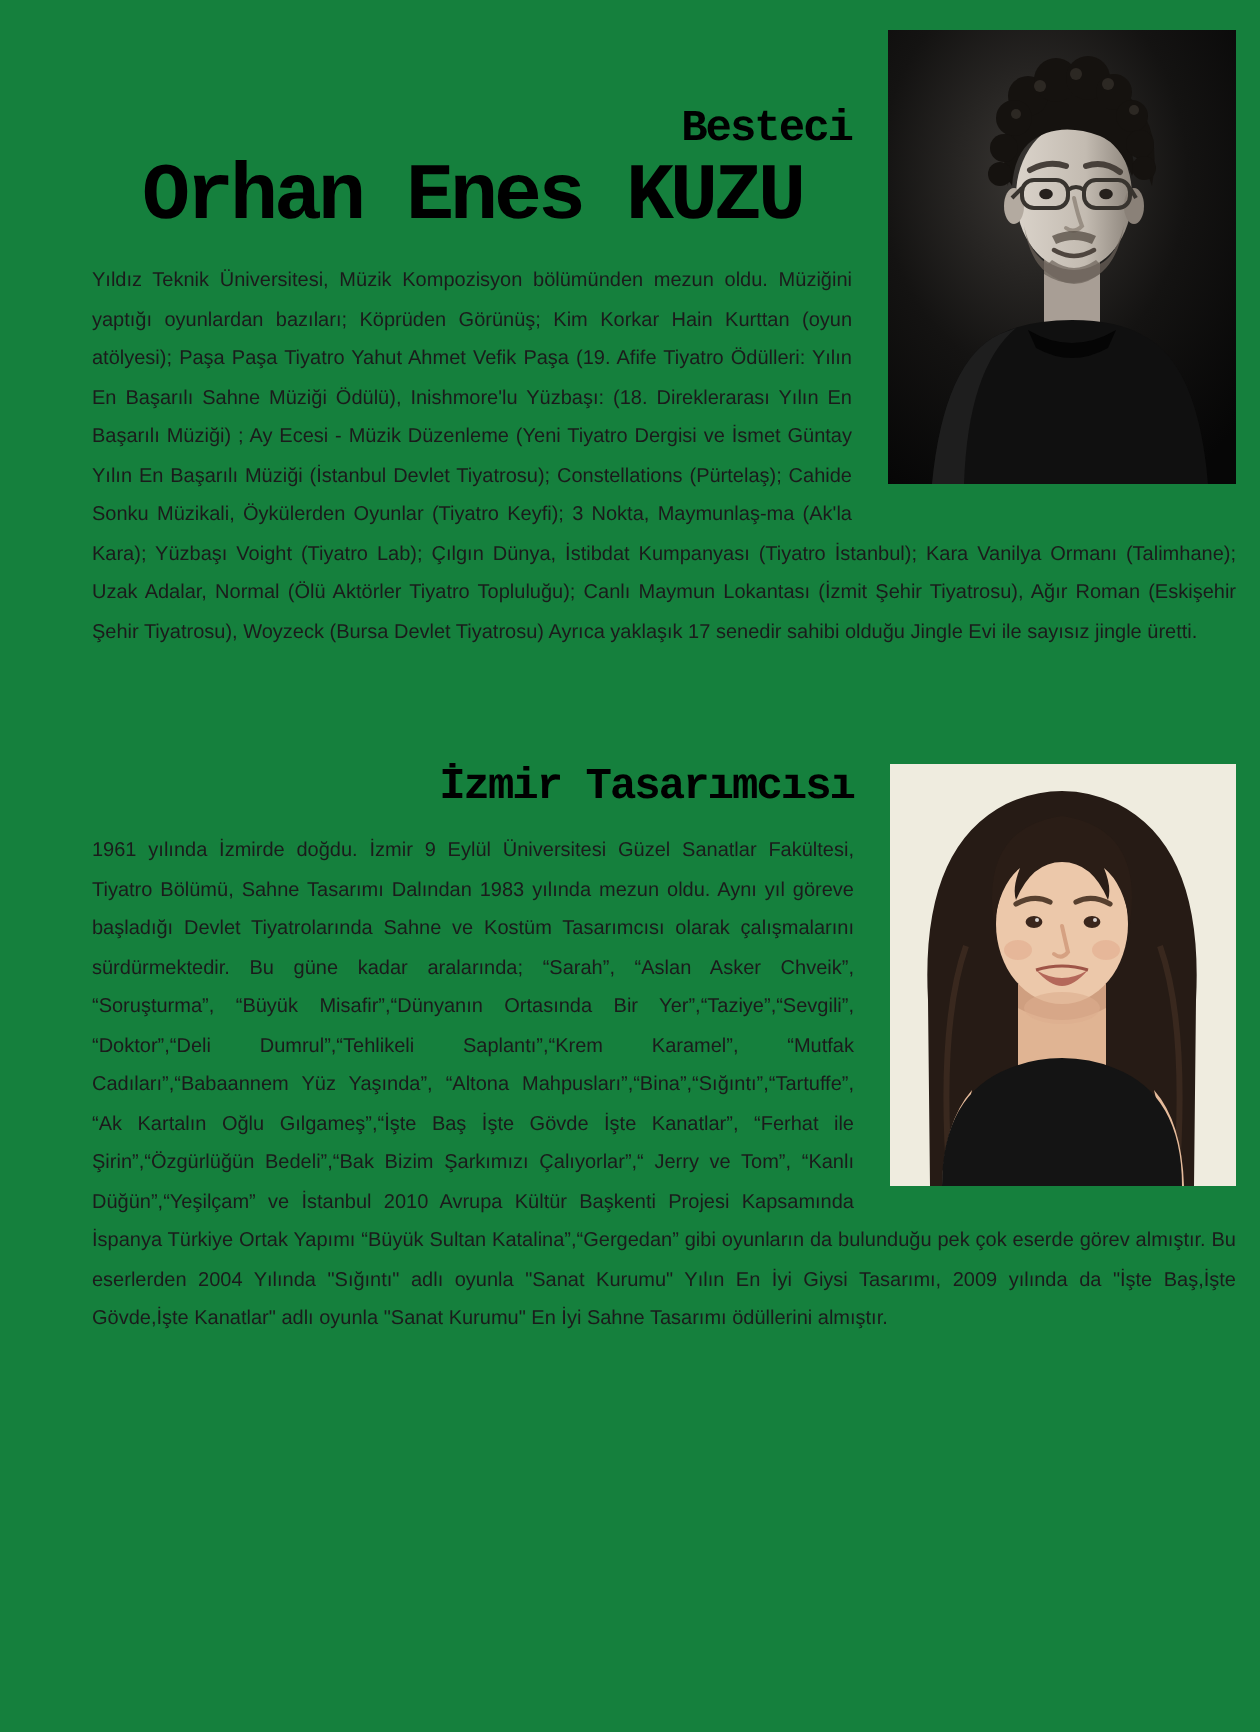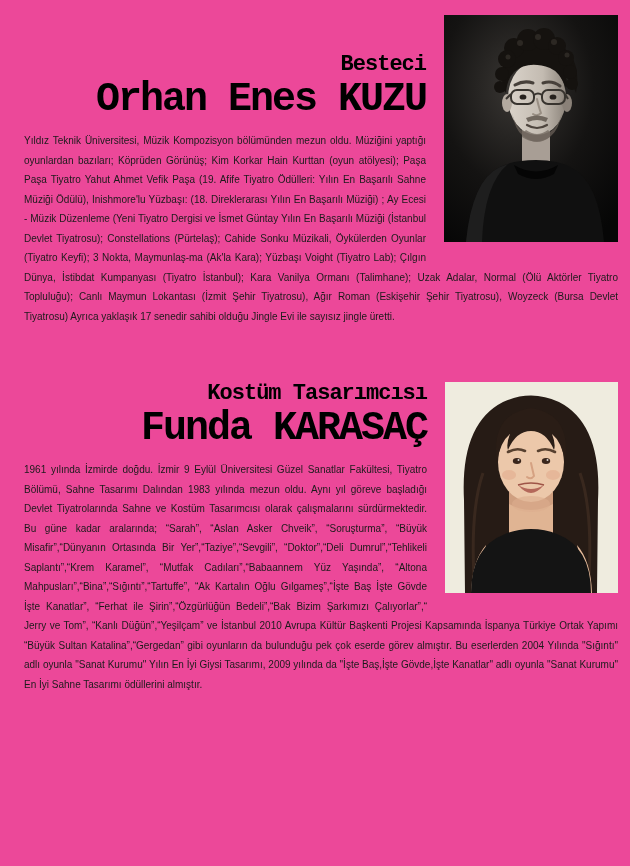--- a/index.html
+++ b/index.html
@@ -5,23 +5,23 @@
   html,body{margin:0;padding:0;}
   body{
     width:630px;height:866px;background:#ffffff;
     font-family:"Liberation Sans", sans-serif;
     color:#1b1b1b;
     -webkit-font-smoothing:antialiased;
   }
   .page{
     box-sizing:border-box;
     width:630px;height:866px;
-    padding:0 12px 0 24px;
+    padding:0 12px 0 46px;
     overflow:hidden;
-    background:#ec4899;
+    background:#15803d;
   }
   section{display:block;}
   .sec-composer{padding-top:15px;}
   .sec-costume{margin-top:56px;}
   figure.photo{
     float:right;
     margin:0 0 10px 18px;
     padding:0;
   }
   figure.photo svg{display:block;}
@@ -33,21 +33,21 @@
     text-align:right;
     color:#000000;
     margin:38px 0 0 0;
   }
   .sec-costume .role{margin-top:4px;}
   .person-name{
     font-family:"Liberation Mono", monospace;
     font-weight:700;
     font-size:40px;line-height:42px;
     letter-spacing:-2px;
-    text-align:right;
+    text-align:center;
     color:#000000;
     margin:2px 0 0 0;
   }
   .bio{
     font-size:10px;
     line-height:19.5px;
     text-align:justify;
     margin:10px 0 0 0;
   }
 </style>
@@ -182,18 +182,17 @@
 
         <path d="M86 81 q2 9 3 13 q-3 4 -7 1" stroke="#d5a182" stroke-width="2" fill="none" stroke-linecap="round"></path>
 
         <g>
           <path d="M73 103 q13 8 26 0 q-7 8 -13 8 q-6 0 -13-8 z" fill="#b4685a"></path>
           <path d="M73 103 q13-4 26 0" stroke="#9e5447" stroke-width="1.5" fill="none"></path>
         </g>
       </svg>
     </figure>
 
-    <h2 class="role">Kostüm Tasarımcısı</h2>
-    <h1 class="person-name">Funda KARASAÇ</h1>
+    <h2 class="role">İzmir Tasarımcısı</h2>
     <p class="bio">1961 yılında İzmirde doğdu. İzmir 9 Eylül Üniversitesi Güzel Sanatlar Fakültesi, Tiyatro Bölümü, Sahne Tasarımı Dalından 1983 yılında mezun oldu. Aynı yıl göreve başladığı Devlet Tiyatrolarında Sahne ve Kostüm Tasarımcısı olarak çalışmalarını sürdürmektedir. Bu güne kadar aralarında; “Sarah”, “Aslan Asker Chveik”, “Soruşturma”, “Büyük Misafir”,“Dünyanın Ortasında Bir Yer”,“Taziye”,“Sevgili”, “Doktor”,“Deli Dumrul”,“Tehlikeli Saplantı”,“Krem Karamel”, “Mutfak Cadıları”,“Babaannem Yüz Yaşında”, “Altona Mahpusları”,“Bina”,“Sığıntı”,“Tartuffe”, “Ak Kartalın Oğlu Gılgameş”,“İşte Baş İşte Gövde İşte Kanatlar”, “Ferhat ile Şirin”,“Özgürlüğün Bedeli”,“Bak Bizim Şarkımızı Çalıyorlar”,“ Jerry ve Tom”, “Kanlı Düğün”,“Yeşilçam” ve İstanbul 2010 Avrupa Kültür Başkenti Projesi Kapsamında İspanya Türkiye Ortak Yapımı “Büyük Sultan Katalina”,“Gergedan” gibi oyunların da bulunduğu pek çok eserde görev almıştır. Bu eserlerden 2004 Yılında "Sığıntı" adlı oyunla "Sanat Kurumu" Yılın En İyi Giysi Tasarımı, 2009 yılında da "İşte Baş,İşte Gövde,İşte Kanatlar" adlı oyunla "Sanat Kurumu" En İyi Sahne Tasarımı ödüllerini almıştır.</p>
   </section>
 
 </div>
 
 </body></html>

